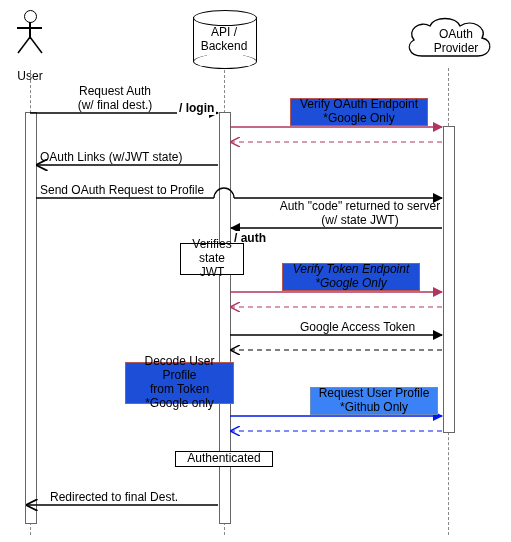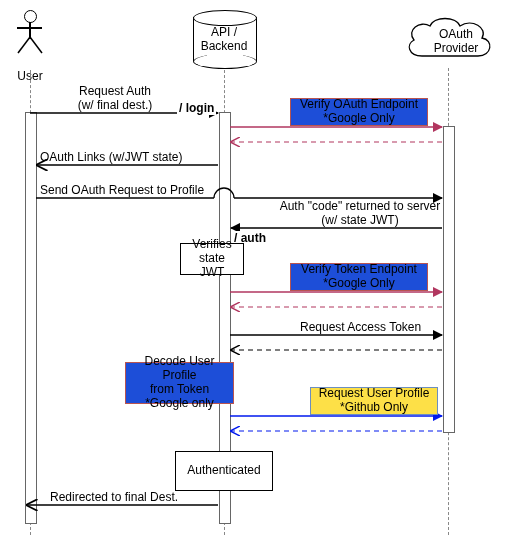--- a/index.html
+++ b/index.html
@@ -73,21 +73,21 @@
     align-items: center;
     justify-content: center;
     padding: 2px 4px;
     box-sizing: border-box;
   }
   .note-red {
     background: #1d4ed8;
     border-color: #b85450;
   }
   .note-blue {
-    background: #fde047;
+    background: #3b82f6;
     border-color: #6c8ebf;
   }
   .msg-label {
     position: absolute;
     background: transparent;
     text-align: center;
     line-height: 1.15;
     white-space: nowrap;
   }
   .endpoint-label {
@@ -207,37 +207,37 @@
 
   <div class="msg-label" style="left:275px; top:200px; width:170px; text-align:center; white-space:pre-line;">Auth "code" returned to server
 (w/ state JWT)</div>
   <div class="endpoint-label" style="left:232px; top:220px;margin-top:11px;">/ auth</div>
 
   <div class="note-box" style="left:180px; top:243px; width:64px; height:32px;">
     <span style="white-space:pre-line;">Verifies state
 JWT</span>
   </div>
 
-  <div class="note-box note-red" style="left:290px; top:263px; width:138px; height:28px;">
+  <div class="note-box note-red" style="left:282px; top:263px; width:138px; height:28px;font-style:italic;">
     <span style="white-space:pre-line;">Verify Token Endpoint
 *Google Only</span>
   </div>
 
-  <div class="msg-label" style="left:300px; top:321px;">Request Access Token</div>
+  <div class="msg-label" style="left:300px; top:321px;">Google Access Token</div>
 
   <div class="note-box note-red" style="left:125px; top:362px; width:109px; height:42px;">
     <span style="white-space:pre-line;">Decode User Profile
 from Token
 *Google only</span>
   </div>
 
   <div class="note-box note-blue" style="left:310px; top:387px; width:128px; height:28px;">
     <span style="white-space:pre-line;">Request User Profile
 *Github Only</span>
   </div>
 
-  <div class="note-box" style="left:175px; top:451px; width:98px; height:40px;">
+  <div class="note-box" style="left:175px; top:451px; width:98px; height:16px;">
     <span>Authenticated</span>
   </div>
 
   <div class="msg-label" style="left:50px; top:491px;">Redirected to final Dest.</div>
 
 </div>
 
 </body></html>

